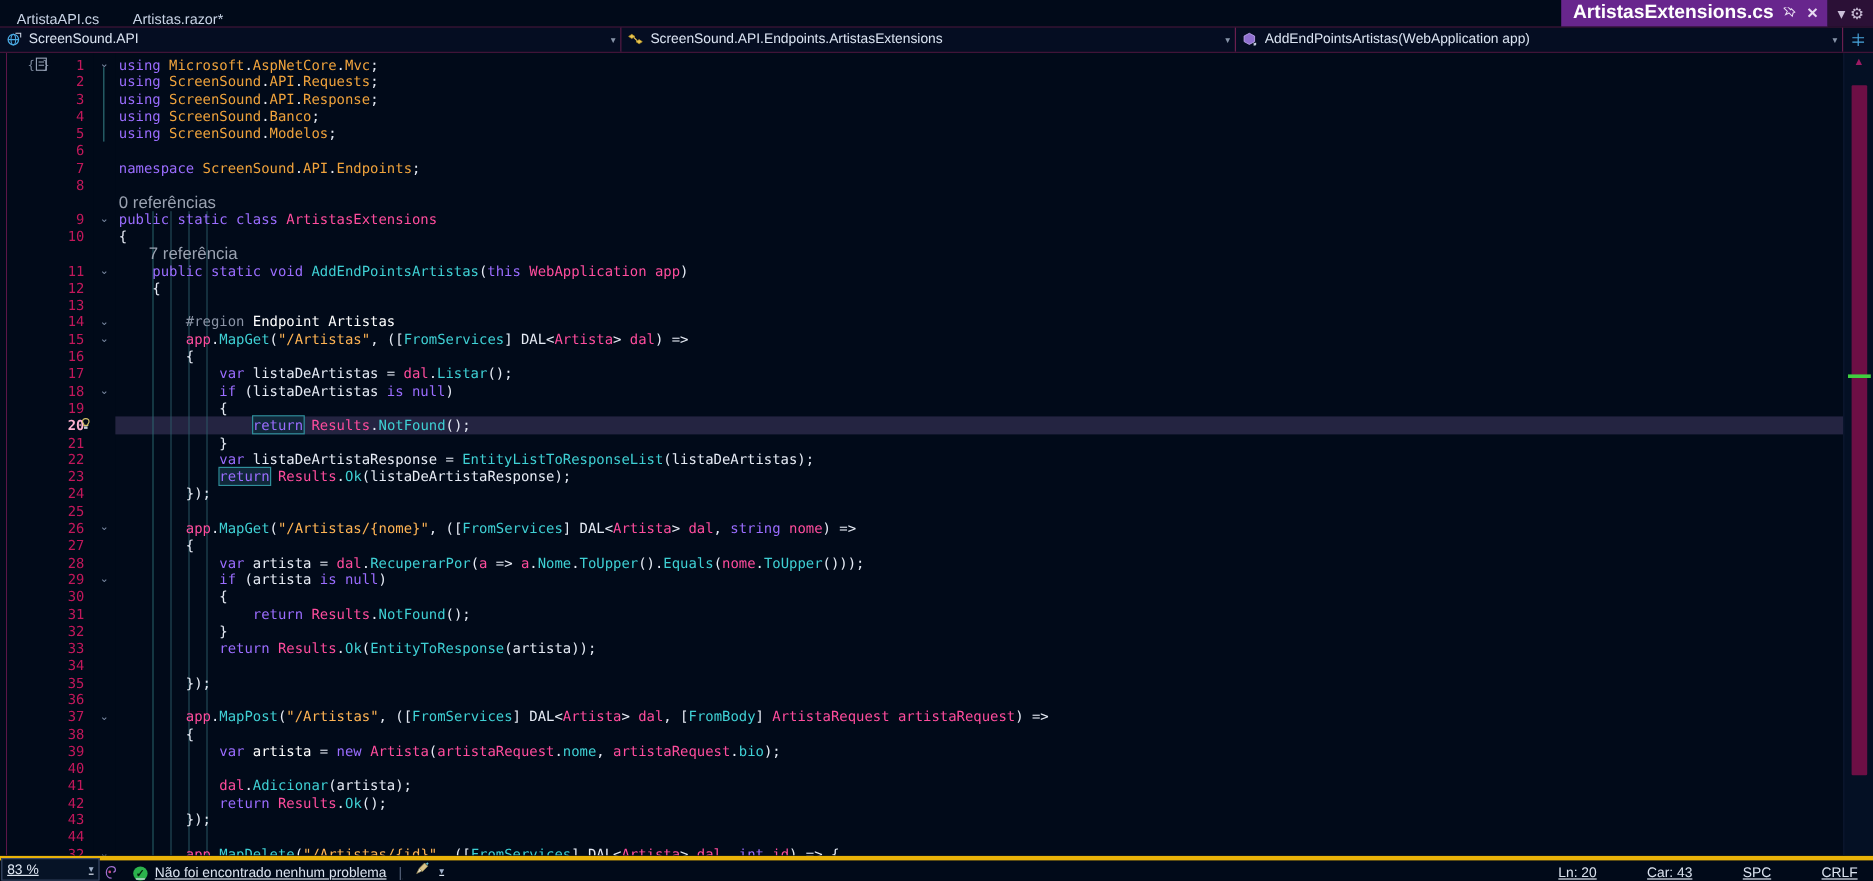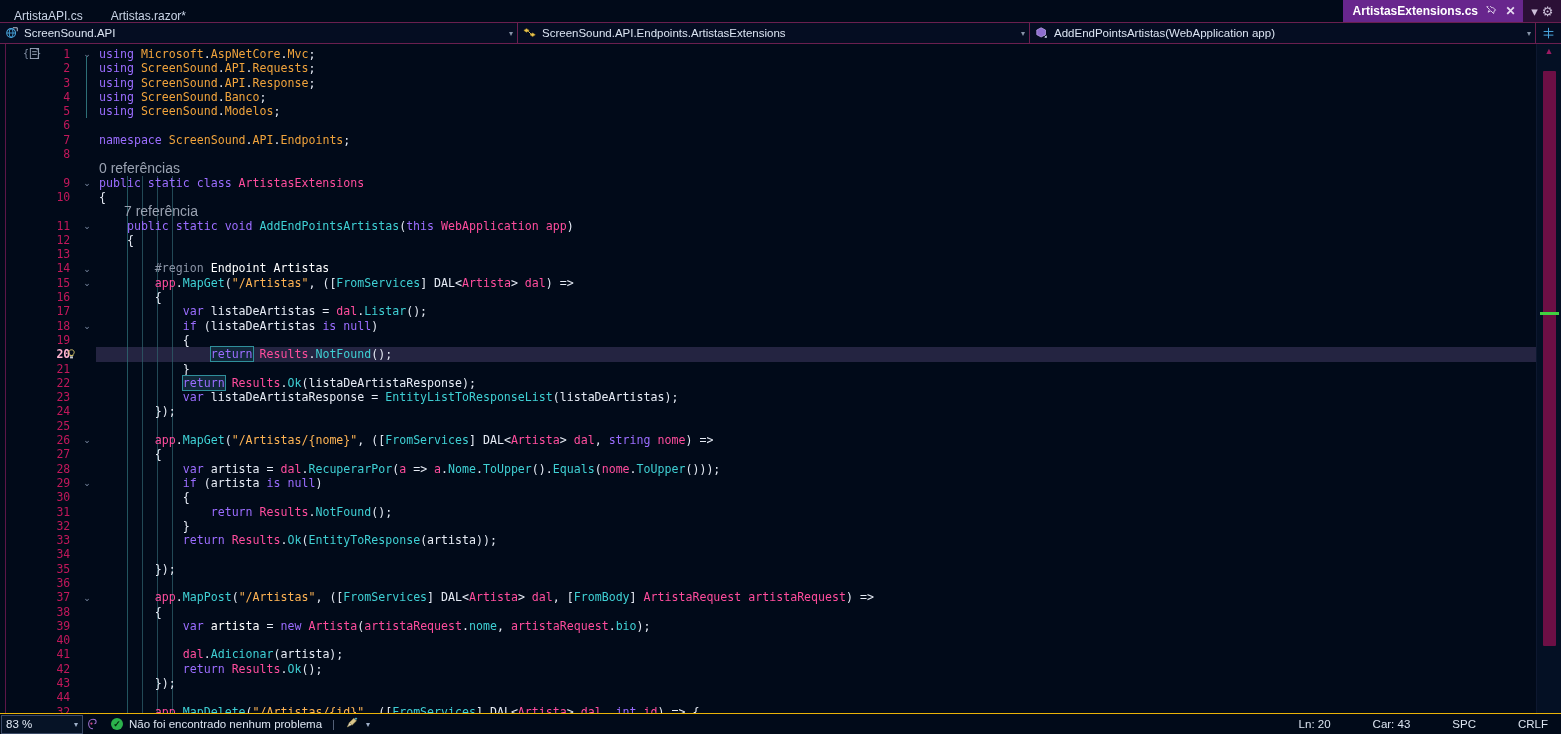--- a/index.html
+++ b/index.html
@@ -19,21 +19,21 @@
   .tab {
     display: flex; align-items: center; padding: 16px 14px;
     font-size: 12px; color: #cfd8e8; white-space: nowrap; height: 22px;
   }
   .tab.inactive { color: #c9d4e6; }
   .tab-spacer { flex: 1; }
   .tab.active {
     background: #68268d; color: #ffffff; font-weight: bold;
     padding: 0 6px 0 10px; gap: 7px;
   }
-  .tab.active .tabname { font-size: 12px; }
+  .tab.active .tabname { font-size: 16px; }
   .tabicons { display: flex; align-items: center; gap: 6px; }
   .ticon { width: 13px; height: 13px; display: inline-flex; align-items: center; justify-content: center;
            color: #e8dcf2; font-size: 12px; line-height: 1; }
   .gearzone { background: #2b1036; display:flex; align-items:center; padding: 0 7px 0 5px; }
   .gearzone .ticon { color: #cbbfd8; font-size: 13px; }
 
   
   .navbar {
     height: 22px; display: flex; align-items: stretch; flex: 0 0 22px;
     background: #010a19; border-top: 1px solid #6a1f4f; border-bottom: 1px solid #6a1f4f;
@@ -97,22 +97,22 @@
 
   
   .vscroll { width: 25px; flex: 0 0 25px; background: #041024; position: relative; border-left: 1px solid #0d1830; }
   .vscroll .arrow { position: absolute; left: 50%; transform: translateX(-50%); color: #9c1a63; font-size: 9px; }
   .vscroll .arrow.up { top: 2px; }
   .thumb { position: absolute; left: 6px; width: 13px; background: #6d0f45; border-radius: 1px; }
   .greenmark { position: absolute; left: 3px; width: 19px; height: 3px; background: #40d040; }
 
   
   .statusbar {
-    height: 21px; flex: 0 0 21px; background: #010a19; display: flex; align-items: center;
-    border-top: 1px solid #eab308; font-size: 11.5px; color: #dce4f0;
+    height: 21px; flex: 0 0 21px; background: #010a19; display: flex; align-items: flex-end;
+    border-top: 4px solid #eab308; font-size: 11.5px; color: #dce4f0; text-decoration: underline;
   }
   .zoomsel {
     width: 82px; height: 19px; margin-left: 1px; background: #061326;
     border: 1px solid #3b4a66; display: flex; align-items: center; padding: 0 4px;
     font-size: 11.5px; color: #e0e8f4;
   }
   .zoomsel .caret { margin-left: auto; color: #9fb0c9; font-size: 8px; }
   .sb-icon { width: 20px; display: flex; align-items: center; justify-content: center; }
   .sb-item { display: flex; align-items: center; gap: 6px; padding: 0 8px; white-space: nowrap; }
   .sep { color: #5a6880; padding: 0 2px; }
@@ -306,22 +306,22 @@
           <div class="cl"><span class="plain">    {</span></div>
           <div class="cl">&nbsp;</div>
           <div class="cl"><span class="plain">        </span><span class="reg">#region </span><span class="white">Endpoint Artistas</span></div>
           <div class="cl"><span class="plain">        </span><span class="param">app</span><span class="plain">.</span><span class="mth">MapGet</span><span class="plain">(</span><span class="str">"/Artistas"</span><span class="plain">, ([</span><span class="attr">FromServices</span><span class="plain">] </span><span class="plain">DAL&lt;</span><span class="typ">Artista</span><span class="plain">&gt; </span><span class="param">dal</span><span class="plain">) =&gt;</span></div>
           <div class="cl"><span class="plain">        {</span></div>
           <div class="cl"><span class="plain">            </span><span class="kw">var </span><span class="plain">listaDeArtistas = </span><span class="param">dal</span><span class="plain">.</span><span class="mth">Listar</span><span class="plain">();</span></div>
           <div class="cl"><span class="plain">            </span><span class="kw">if </span><span class="plain">(listaDeArtistas </span><span class="kw">is null</span><span class="plain">)</span></div>
           <div class="cl"><span class="plain">            {</span></div>
           <div class="cl"><span class="plain">                </span><span class="kw hlbox">return</span><span class="plain"> </span><span class="typ">Results</span><span class="plain">.</span><span class="mth">NotFound</span><span class="plain">();</span></div>
           <div class="cl"><span class="plain">            }</span></div>
+          <div class="cl"><span class="plain">            </span><span class="kw">var </span><span class="plain">listaDeArtistaResponse = </span><span class="mth">EntityListToResponseList</span><span class="plain">(listaDeArtistas);</span></div>
           <div class="cl"><span class="plain">            </span><span class="kw hlbox">return</span><span class="plain"> </span><span class="typ">Results</span><span class="plain">.</span><span class="mth">Ok</span><span class="plain">(listaDeArtistaResponse);</span></div>
-          <div class="cl"><span class="plain">            </span><span class="kw">var </span><span class="plain">listaDeArtistaResponse = </span><span class="mth">EntityListToResponseList</span><span class="plain">(listaDeArtistas);</span></div>
           <div class="cl"><span class="plain">        });</span></div>
           <div class="cl">&nbsp;</div>
           <div class="cl"><span class="plain">        </span><span class="param">app</span><span class="plain">.</span><span class="mth">MapGet</span><span class="plain">(</span><span class="str">"/Artistas/{nome}"</span><span class="plain">, ([</span><span class="attr">FromServices</span><span class="plain">] </span><span class="plain">DAL&lt;</span><span class="typ">Artista</span><span class="plain">&gt; </span><span class="param">dal</span><span class="plain">, </span><span class="kw">string </span><span class="param">nome</span><span class="plain">) =&gt;</span></div>
           <div class="cl"><span class="plain">        {</span></div>
           <div class="cl"><span class="plain">            </span><span class="kw">var </span><span class="plain">artista = </span><span class="param">dal</span><span class="plain">.</span><span class="mth">RecuperarPor</span><span class="plain">(</span><span class="param">a</span><span class="plain"> =&gt; </span><span class="param">a</span><span class="plain">.</span><span class="mth">Nome</span><span class="plain">.</span><span class="mth">ToUpper</span><span class="plain">().</span><span class="mth">Equals</span><span class="plain">(</span><span class="param">nome</span><span class="plain">.</span><span class="mth">ToUpper</span><span class="plain">()));</span></div>
           <div class="cl"><span class="plain">            </span><span class="kw">if </span><span class="plain">(artista </span><span class="kw">is null</span><span class="plain">)</span></div>
           <div class="cl"><span class="plain">            {</span></div>
           <div class="cl"><span class="plain">                </span><span class="kw">return </span><span class="typ">Results</span><span class="plain">.</span><span class="mth">NotFound</span><span class="plain">();</span></div>
           <div class="cl"><span class="plain">            }</span></div>
           <div class="cl"><span class="plain">            </span><span class="kw">return </span><span class="typ">Results</span><span class="plain">.</span><span class="mth">Ok</span><span class="plain">(</span><span class="mth">EntityToResponse</span><span class="plain">(artista));</span></div>

